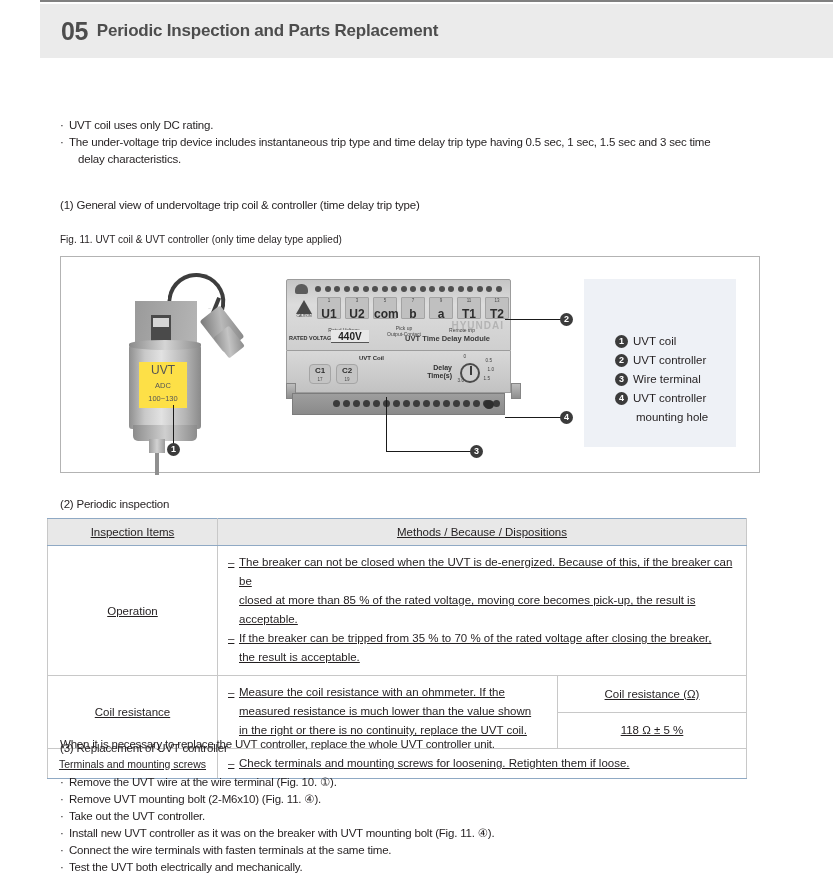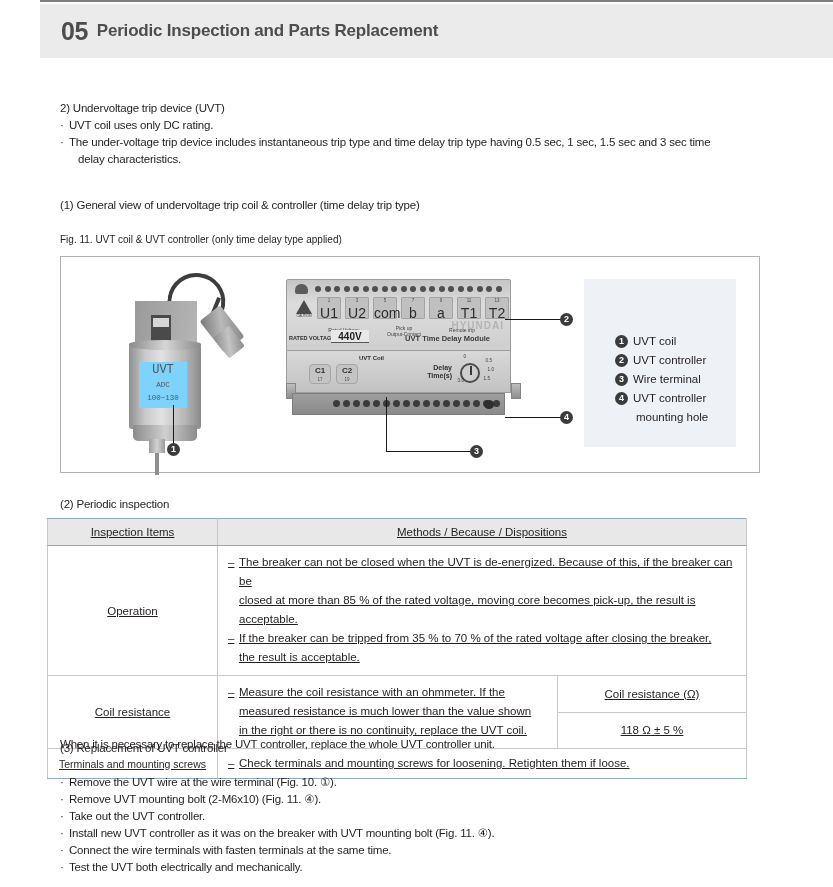--- a/index.html
+++ b/index.html
@@ -90,22 +90,22 @@
     position: absolute; left: 20px; top: 78px; width: 72px; height: 84px;
     background: linear-gradient(90deg,#8f8f8f 0%,#c9c9c9 22%,#e2e2e2 45%,#b5b5b5 78%,#8a8a8a 100%);
     border-radius: 3px;
   }
   .coil-body:before {
     content:''; position:absolute; left:0; top:-5px; width:72px; height:10px;
     background: linear-gradient(90deg,#8a8a8a,#d5d5d5,#8a8a8a); border-radius: 50%/4px;
   }
   .coil-label {
     position: absolute; left: 30px; top: 95px; width: 48px; height: 46px;
-    background: #7dd3fc; color: #555; text-align: center;
-    font-size: 12px; padding-top: 2px; line-height: 13px; font-family: Liberation Mono, monospace;
+    background: #fde047; color: #555; text-align: center;
+    font-size: 12px; padding-top: 2px; line-height: 13px;
   }
   .coil-label .l2 { font-size: 7.5px; margin-top: 2px; }
   .coil-label .l3 { font-size: 7.5px; }
   .coil-foot {
     position: absolute; left: 24px; top: 158px; width: 64px; height: 16px;
     background: linear-gradient(90deg,#8c8c8c,#cfcfcf,#8c8c8c); border-radius: 0 0 5px 5px;
   }
   .coil-stem {
     position: absolute; left: 40px; top: 172px; width: 16px; height: 14px;
     background: linear-gradient(90deg,#9c9c9c,#d2d2d2,#9c9c9c);
@@ -157,21 +157,21 @@
     border-left: 8px solid transparent; border-right: 8px solid transparent;
     border-bottom: 14px solid #4a4a4a;
   }
   .caution .cap { font-size: 3.6px; color: #3d3d3d; letter-spacing: -0.2px; }
   .term-row { position: absolute; left: 30px; top: 17px; display: flex; gap: 4px; }
   .term {
     width: 24px; height: 22px; background: #c0c0c0; border: 1px solid #a3a3a3;
     text-align: center; position: relative; border-radius: 1px;
   }
   .term .tn { font-size: 4.5px; color: #4a4a4a; display: block; line-height: 6px; }
-  .term .tl { font-size: 14px; color: #2d2d2d; font-weight: normal; line-height: 11px; }
+  .term .tl { font-size: 12px; color: #2d2d2d; font-weight: bold; line-height: 11px; }
   .grp-lbl { position: absolute; font-size: 5px; color: #3f3f3f; text-align: center; }
   .brand {
     position: absolute; right: 6px; top: 40px; font-size: 10px; font-weight: bold;
     color: #b4b4b4; letter-spacing: 1px;
   }
   .modname {
     position: absolute; right: 20px; top: 54px; font-size: 7.5px; font-weight: bold;
     color: #3a3a3a;
   }
   .rv-lbl { position: absolute; left: 2px; top: 55px; font-size: 5.5px; font-weight: bold; color: #2f2f2f; }
@@ -242,21 +242,20 @@
 <body>
 
 <div class="page">
 
   <div class="top-rule"></div>
   <div class="chapter-bar">
     <span class="chapter-num">05</span>
     <span class="chapter-title">Periodic Inspection and Parts Replacement</span>
   </div>
 
-  <div class="blk txt" style="left:60px; top:100px; width:710px;">2) Undervoltage trip device (UVT)</div>
 
   <div class="blk" style="left:60px; top:117px; width:710px;">
     <div class="bullet-row txt">
       <span class="bullet-dot">·</span>
       <span class="bullet-txt">UVT coil uses only DC rating.</span>
     </div>
   </div>
 
   <div class="blk" style="left:60px; top:134px; width:715px;">
     <div class="bullet-row txt">

